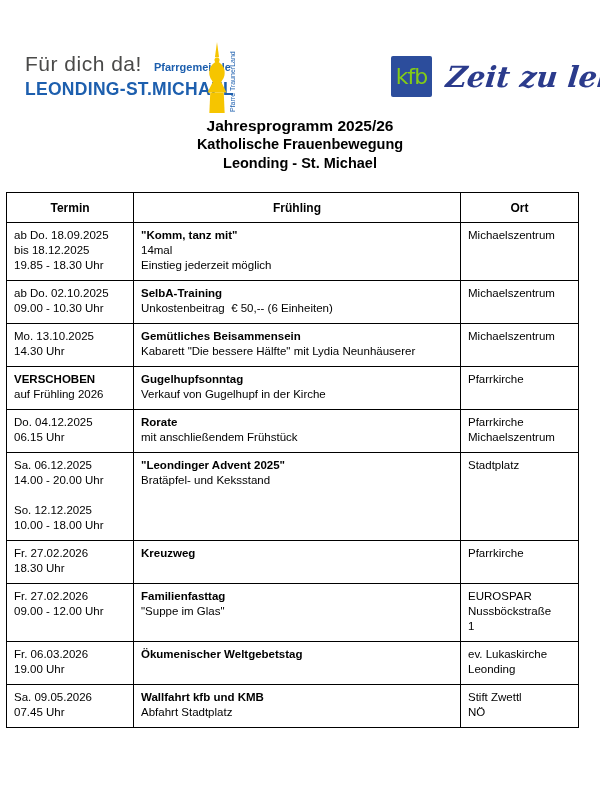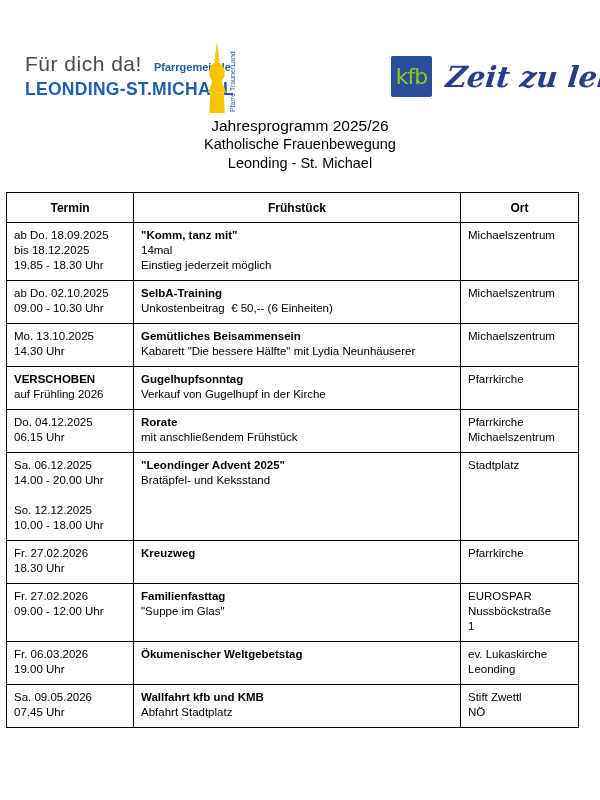--- a/index.html
+++ b/index.html
@@ -37,21 +37,21 @@
   .script-text {
     margin-left: 14px;
     font-family: "DejaVu Serif", serif;
     font-style: italic; font-weight: bold;
     font-size: 29px; color: #2b3b8c;
     transform: skewX(-6deg);
     white-space: nowrap;
   }
 
   
-  .title-block { position: absolute; left: 0; top: 116px; width: 100%; text-align: center; font-weight: normal; }
+  .title-block { position: absolute; left: 0; top: 116px; width: 100%; text-align: center; font-weight: bold; }
   .title-line1 { font-size: 15.5px; line-height: 19px; }
   .title-line2, .title-line3 { font-size: 14.5px; line-height: 19px; }
 
   
   .program-table {
     position: absolute; left: 6px; top: 192px;
     width: 572px;
     border-collapse: collapse; table-layout: fixed;
   }
   .program-table col.c-termin { width: 127px; }
@@ -110,21 +110,21 @@
 
   <table class="program-table">
     <colgroup>
         <col class="c-termin">
         <col class="c-akt">
         <col class="c-ort">
       </colgroup>
     <thead>
       <tr>
         <th>Termin</th>
-        <th>Frühstück</th>
+        <th>Frühling</th>
         <th>Ort</th>
       </tr>
     </thead>
     <tbody>
         <tr>
           <td>
             <div>ab Do. 18.09.2025</div>
             <div>bis 18.12.2025</div>
             <div>19.85 - 18.30 Uhr</div>
           </td>

